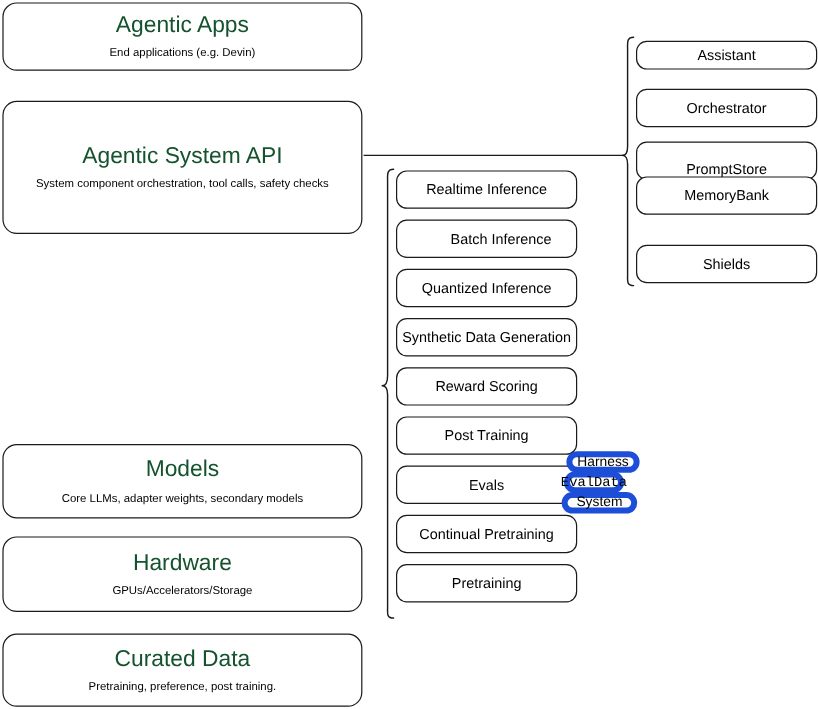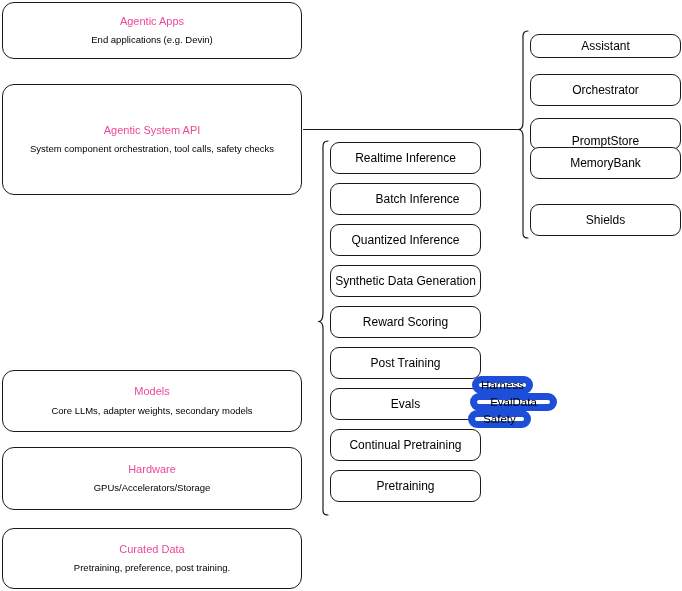--- a/index.html
+++ b/index.html
@@ -33,22 +33,22 @@
     text-align: center;
     line-height: 1.25;
   }
 
   
   .layer {
     border-radius: 12px;
     padding: 4px 10px;
   }
   .layer .title {
-    font-size: 11px;
-    color: #ec4899;
+    font-size: 19px;
+    color: #14532d;
     white-space: nowrap;
   }
   .layer .subtitle {
     font-size: 9.5px;
     color: #000;
     margin-top: 6px;
     white-space: nowrap;
   }
 
   
@@ -59,21 +59,21 @@
   .cap .title {
     font-size: 12px;
     white-space: nowrap;
   }
 
   
   .tag {
     position: absolute;
     box-sizing: border-box;
     background: #ffffff;
-    border: 7px solid #1d4ed8;
+    border: 5px solid #1d4ed8;
     border-radius: 999px;
     display: flex;
     align-items: center;
     justify-content: center;
     font-size: 11.5px;
     white-space: nowrap;
     z-index: 5;
   }
 
   
@@ -173,22 +173,22 @@
     <div class="title">Post Training</div>
   </div>
   <div class="node cap" style="left:330px; top:429px; width:151px; height:32px;">
     <div class="title">Continual Pretraining</div>
   </div>
   <div class="node cap" style="left:330px; top:470px; width:151px; height:32px;">
     <div class="title">Pretraining</div>
   </div>
 
   <div class="tag" style="left:472px; top:376px; width:61px; height:18px;">Harness</div>
-  <div class="tag" style="left:470px; top:393px; width:87px; height:18px;">EvalData</div>
-  <div class="tag" style="left:468px; top:410px; width:63px; height:18px;">Safety</div>
+  <div class="tag" style="left:470px; top:393px; width:50px; height:18px;font-family:Liberation Mono, monospace;">EvalData</div>
+  <div class="tag" style="left:468px; top:410px; width:63px; height:18px;">System</div>
 
   <div class="node cap" style="left:530px; top:34px; width:151px; height:24px;">
     <div class="title">Assistant</div>
   </div>
   <div class="node cap" style="left:530px; top:74px; width:151px; height:32px;">
     <div class="title">Orchestrator</div>
   </div>
   <div class="node cap" style="left:530px; top:118px; width:151px; height:32px;justify-content:flex-end;">
     <div class="title">PromptStore</div>
   </div>

